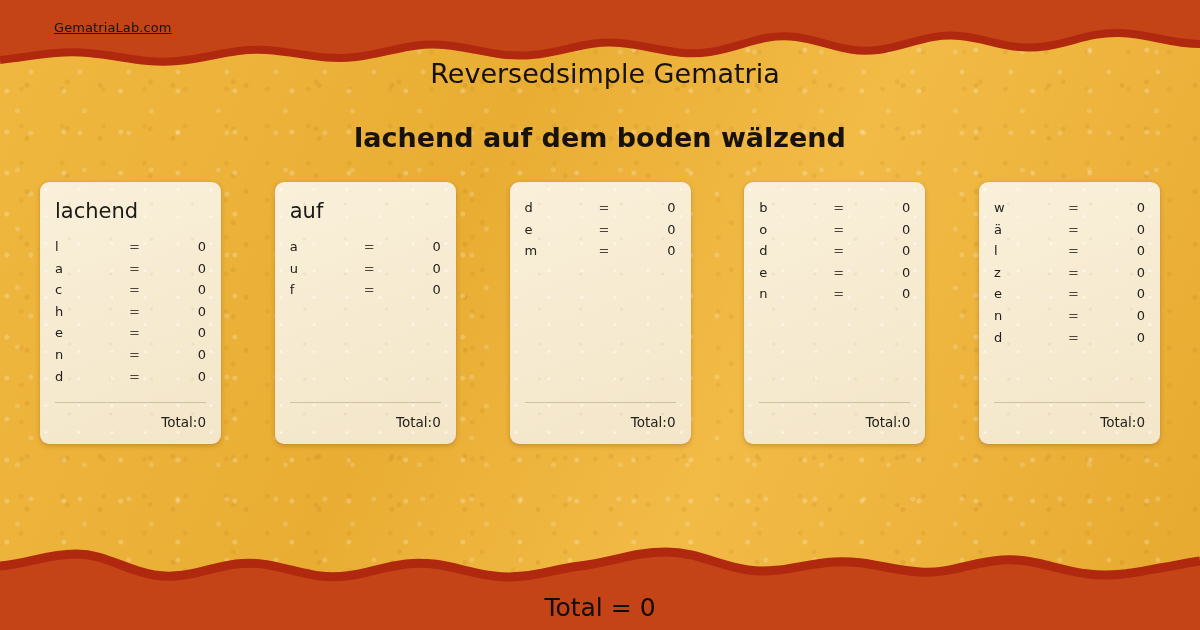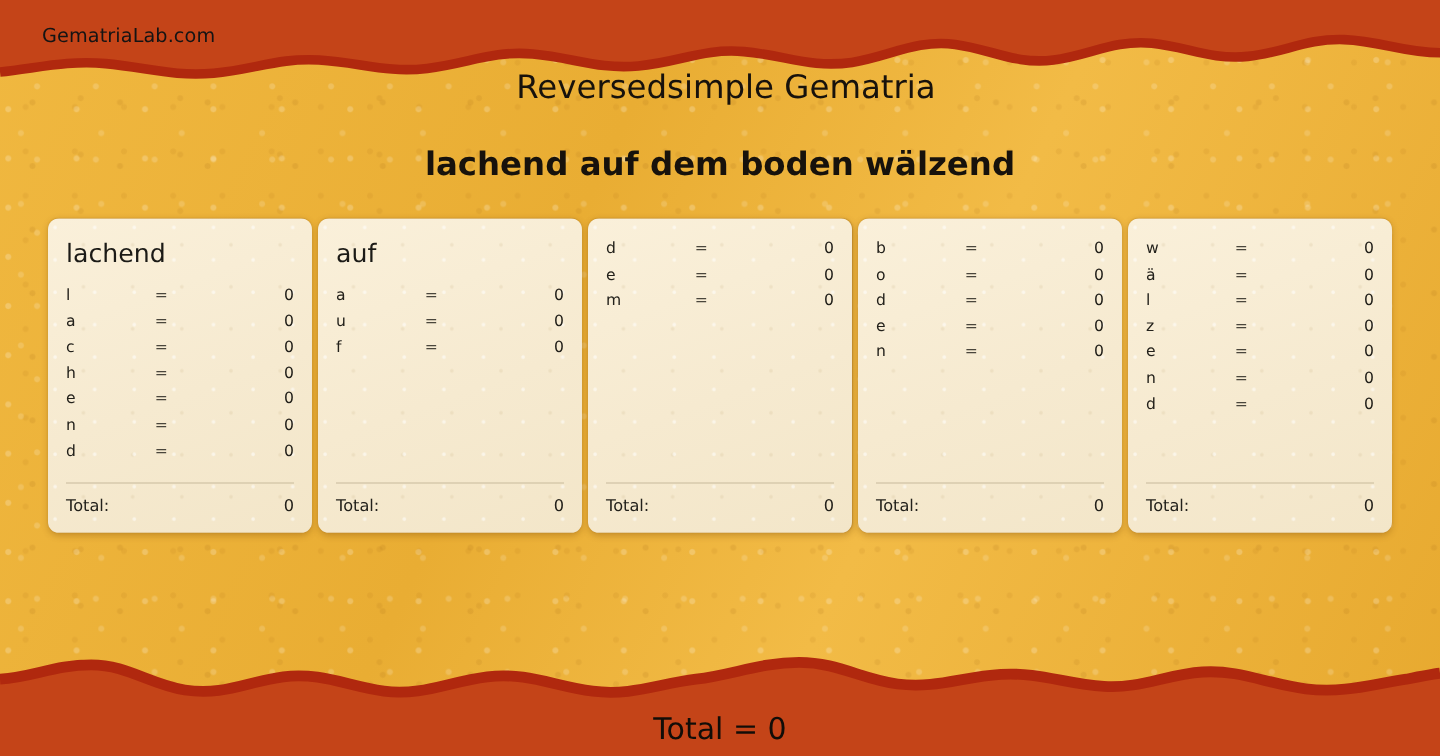--- a/index.html
+++ b/index.html
@@ -43,27 +43,28 @@
     overflow: hidden;
   }
   .band svg { display: block; }
 
   #band-top    { top: 0;    height: 78px; }
   #band-bottom { bottom: 0; height: 88px; }
 
   
   #logo {
     position: absolute;
-    left: 35px;
+    left: 54px;
     top: 20px;
-    font-size: 16px;
+    font-size: 13px;
     color: #141414;
     letter-spacing: 0.1px;
     z-index: 6;
     white-space: nowrap;
+    text-decoration: underline;
   }
 
   
   #title {
     position: absolute;
     left: 10px; right: 0;
     top: 58px;
     text-align: center;
     font-size: 27px;
     font-weight: 400;
@@ -87,21 +88,21 @@
     left: 40px;
     top: 182px;
     width: 1120px;
     height: 262px;
     display: flex;
     justify-content: space-between;
     z-index: 5;
   }
 
   .card {
-    width: 220px;
+    width: 181px;
     height: 262px;
     background-color: #f8edd4;
     background-image:
       radial-gradient(circle at 18% 28%, rgba(255,255,255,0.55) 0 1px, transparent 2px),
       radial-gradient(circle at 72% 63%, rgba(190,165,115,0.16) 0 1px, transparent 2px),
       linear-gradient(160deg, #faf0da 0%, #f6ead0 55%, #f3e6c9 100%);
     background-size: 33px 27px, 41px 35px, 100% 100%;
     border-radius: 9px;
     box-shadow: 0 2px 5px rgba(120,70,10,0.30), 0 0 1px rgba(120,70,10,0.25);
     padding: 18px 15px 14px 15px;
@@ -136,21 +137,21 @@
 
   .card-divider {
     height: 1px;
     background: #cfc2a4;
     margin: 6px 0 0 0;
   }
 
   .card-total {
     display: flex;
     align-items: baseline;
-    justify-content: space-between;
+    justify-content: flex-end;
     font-size: 13.5px;
     color: #23211b;
     padding-top: 11px;
   }
 
   
   #footer-total {
     position: absolute;
     left: 0; right: 0;
     bottom: 8px;

